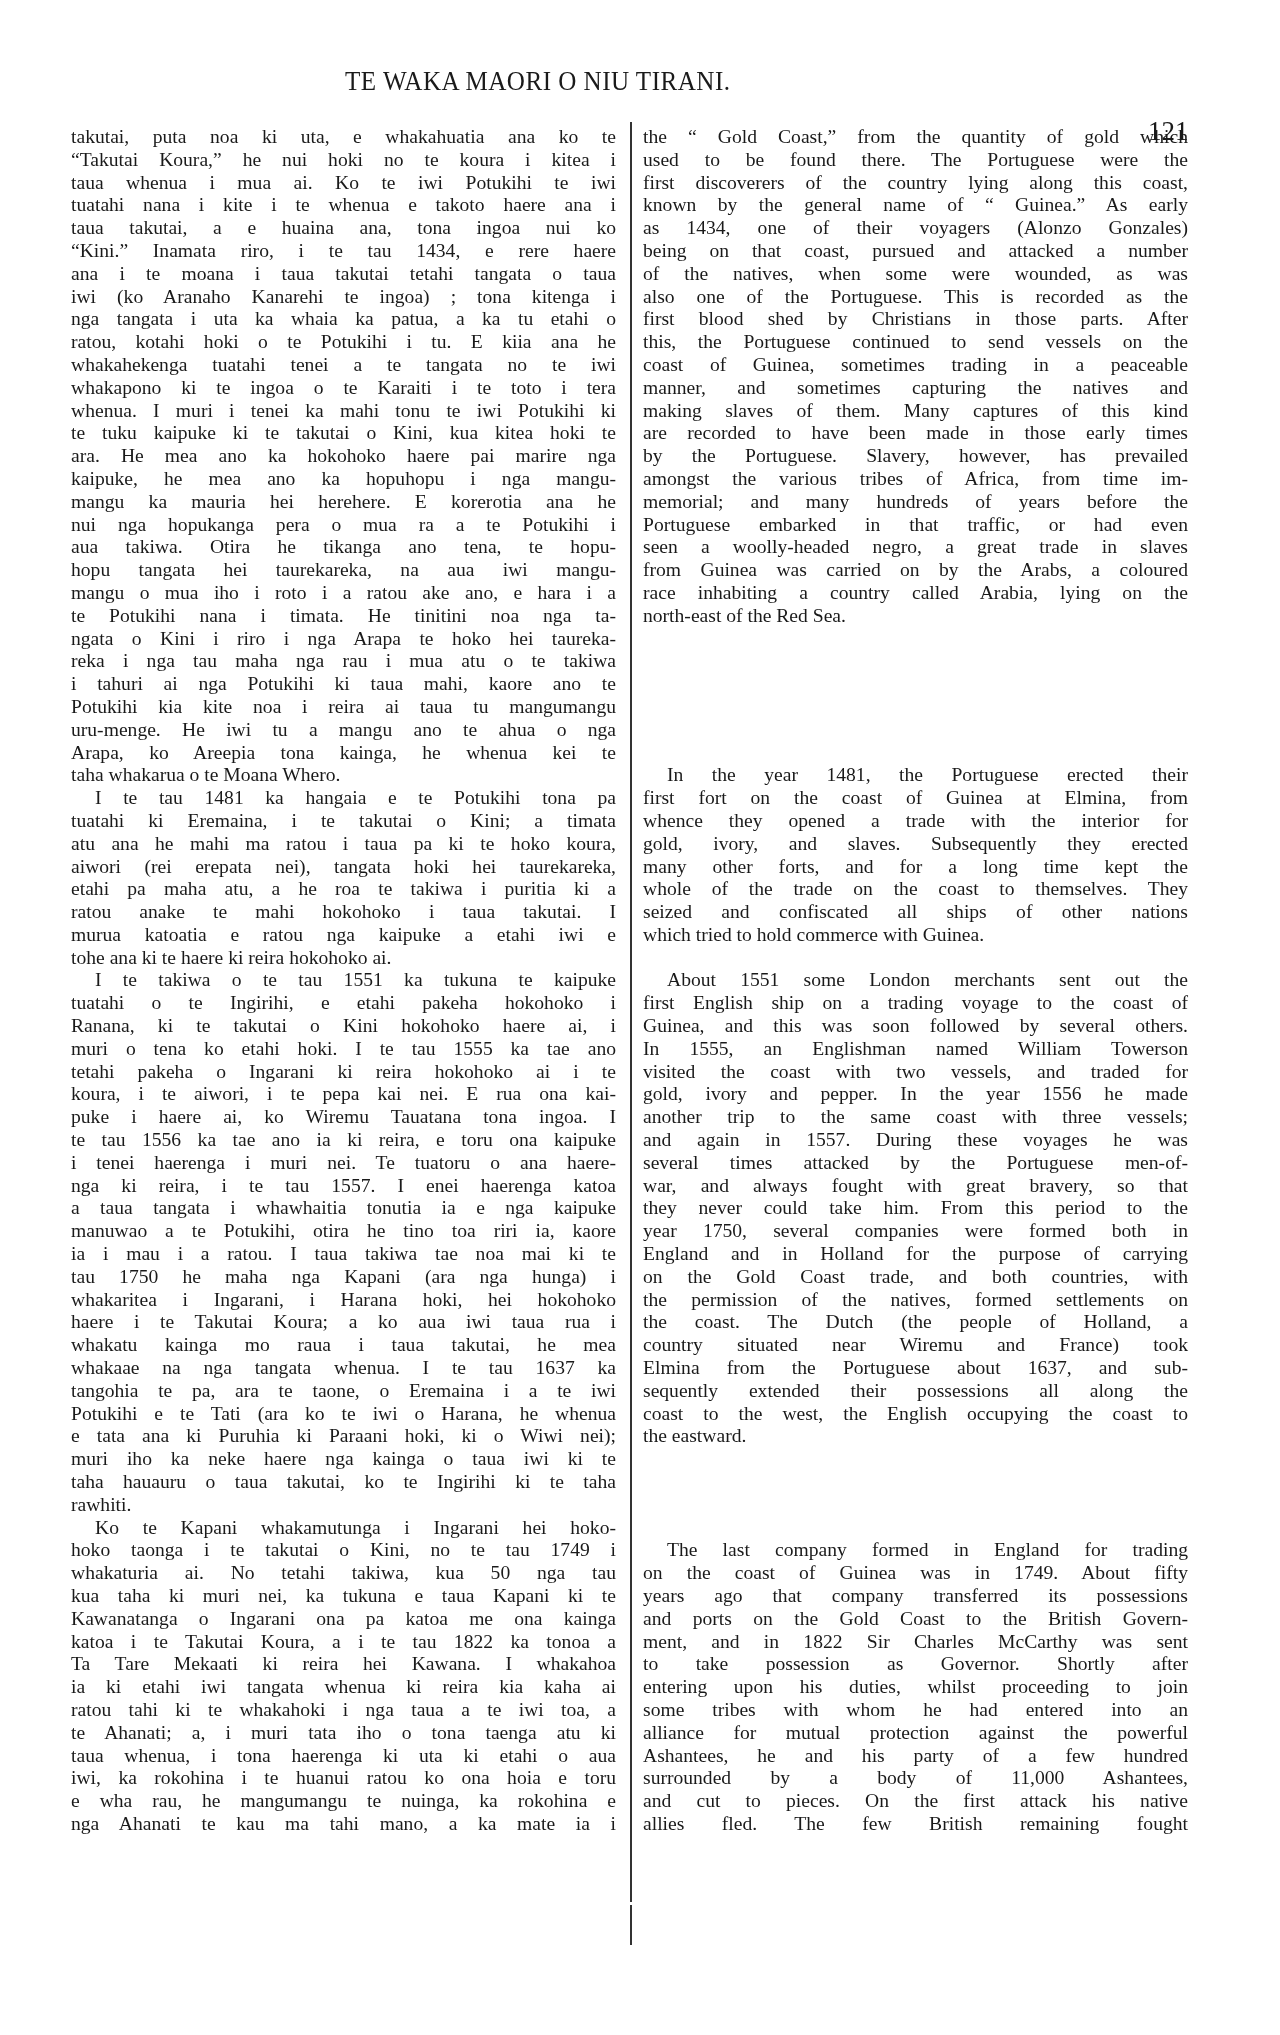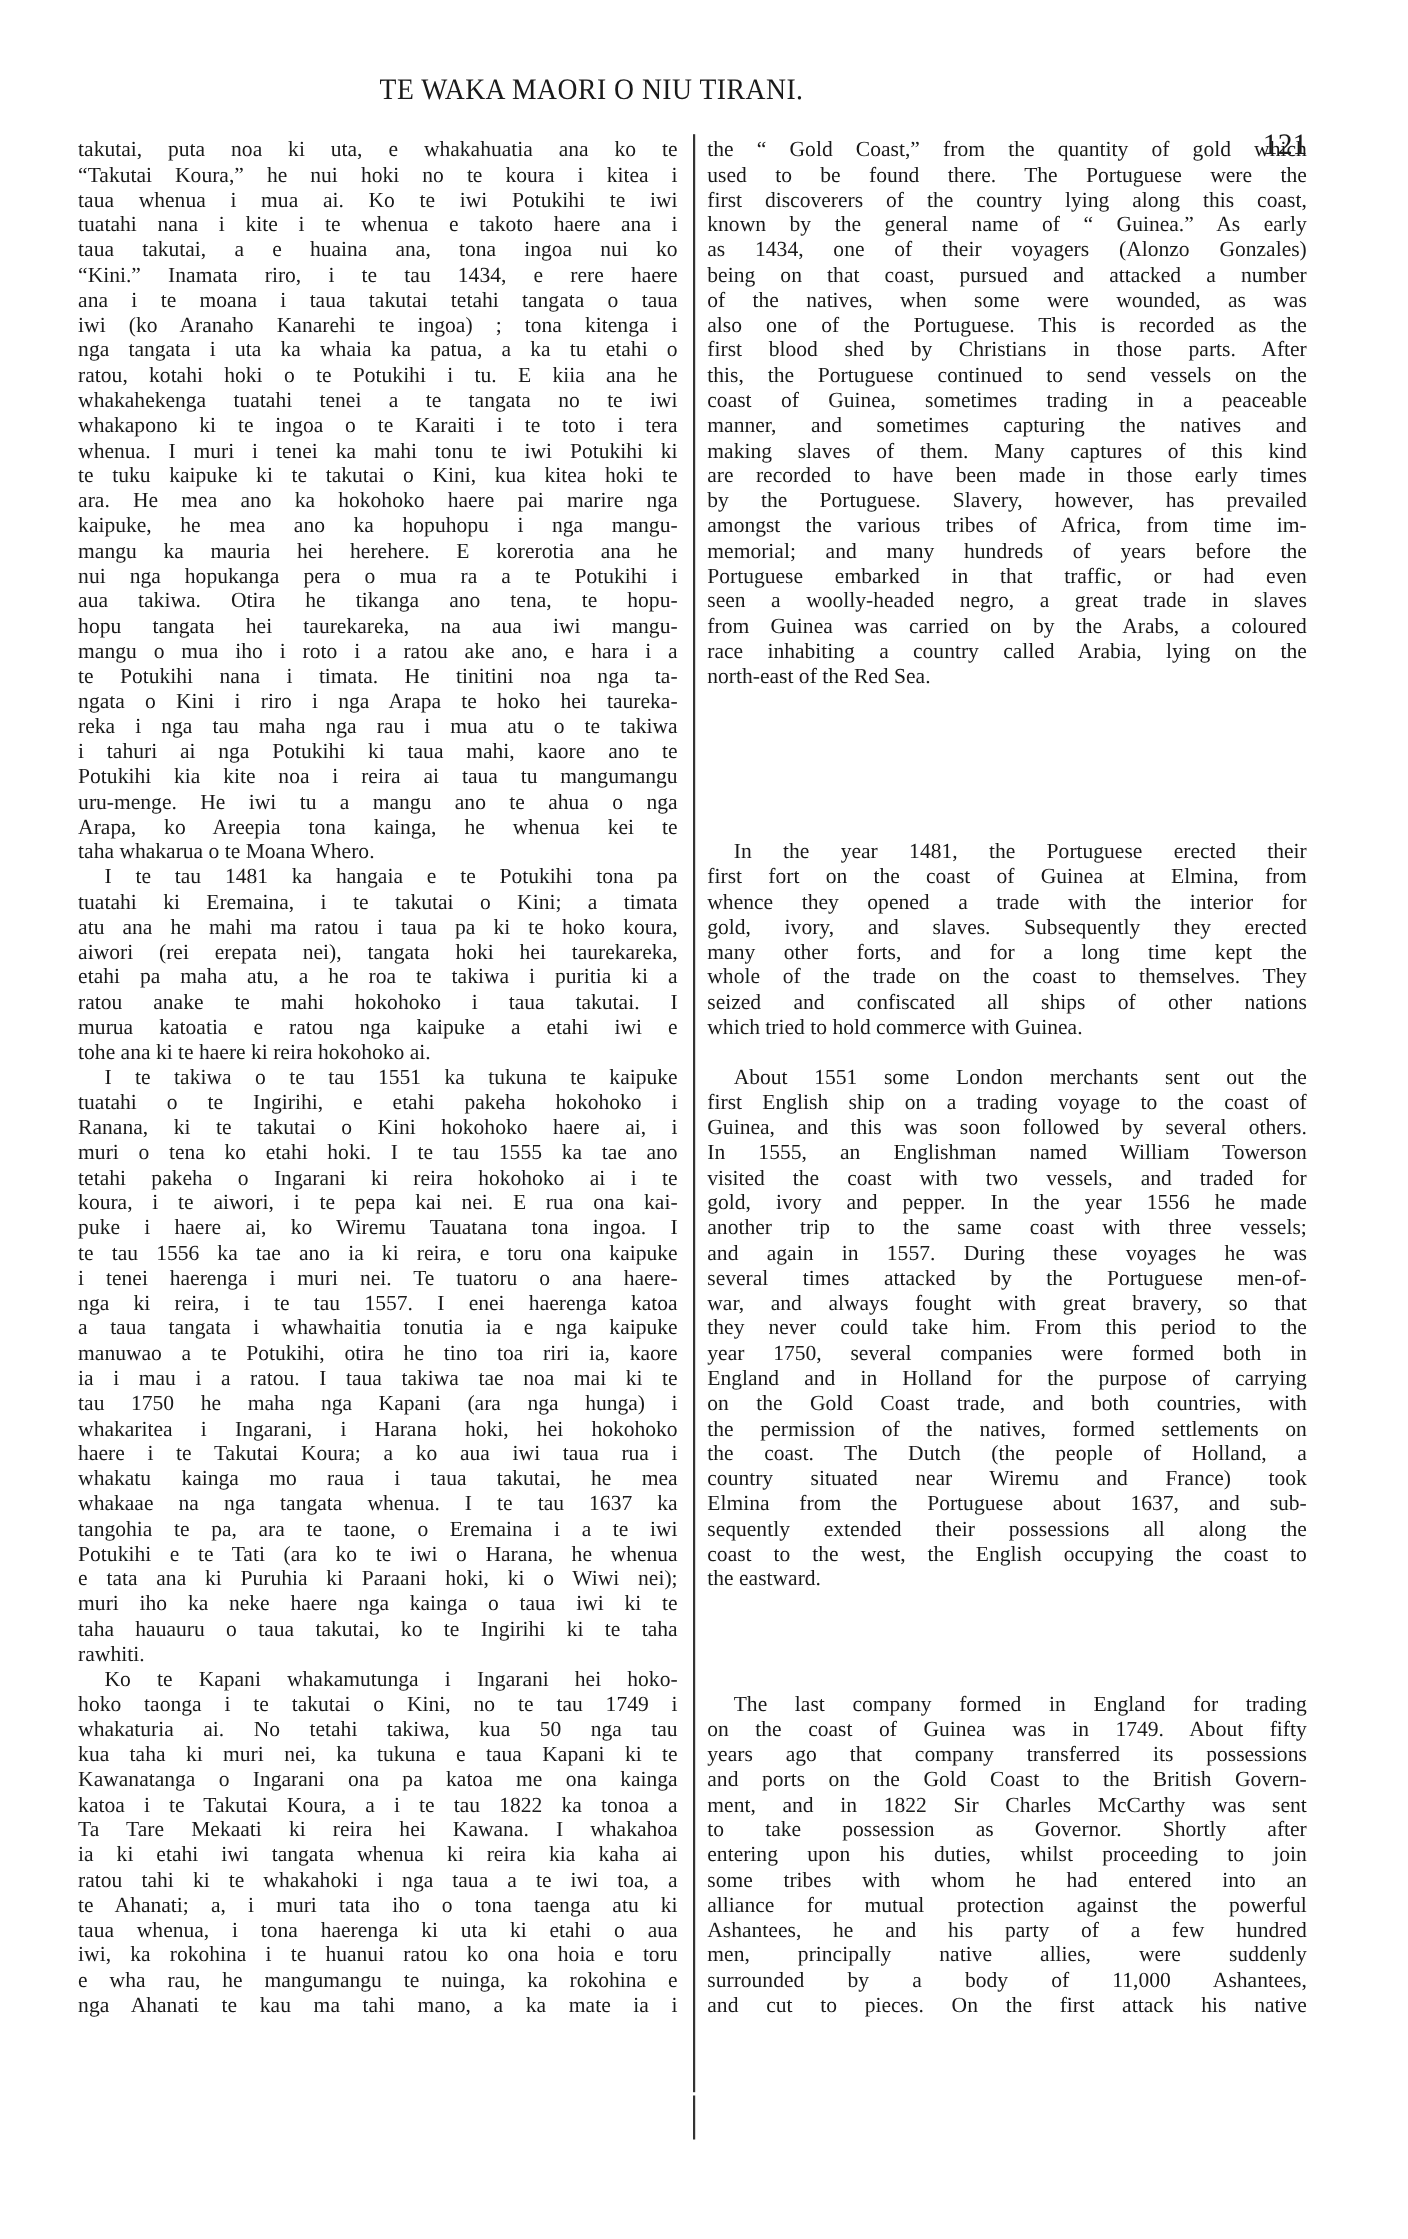--- a/index.html
+++ b/index.html
@@ -198,17 +198,17 @@
       <span class="line indent">The last company formed in England for trading</span>
       <span class="line">on the coast of Guinea was in 1749. About fifty</span>
       <span class="line">years ago that company transferred its possessions</span>
       <span class="line">and ports on the Gold Coast to the British Govern-</span>
       <span class="line">ment, and in 1822 Sir Charles McCarthy was sent</span>
       <span class="line">to take possession as Governor. Shortly after</span>
       <span class="line">entering upon his duties, whilst proceeding to join</span>
       <span class="line">some tribes with whom he had entered into an</span>
       <span class="line">alliance for mutual protection against the powerful</span>
       <span class="line">Ashantees, he and his party of a few hundred</span>
-      <span class="line">men, principally native allies, were suddenly</span>
       <span class="line">surrounded by a body of 11,000 Ashantees,</span>
       <span class="line">and cut to pieces. On the first attack his native</span>
+      <span class="line">allies fled. The few British remaining fought</span>
     </div>
   </div>
 
 </body></html>

